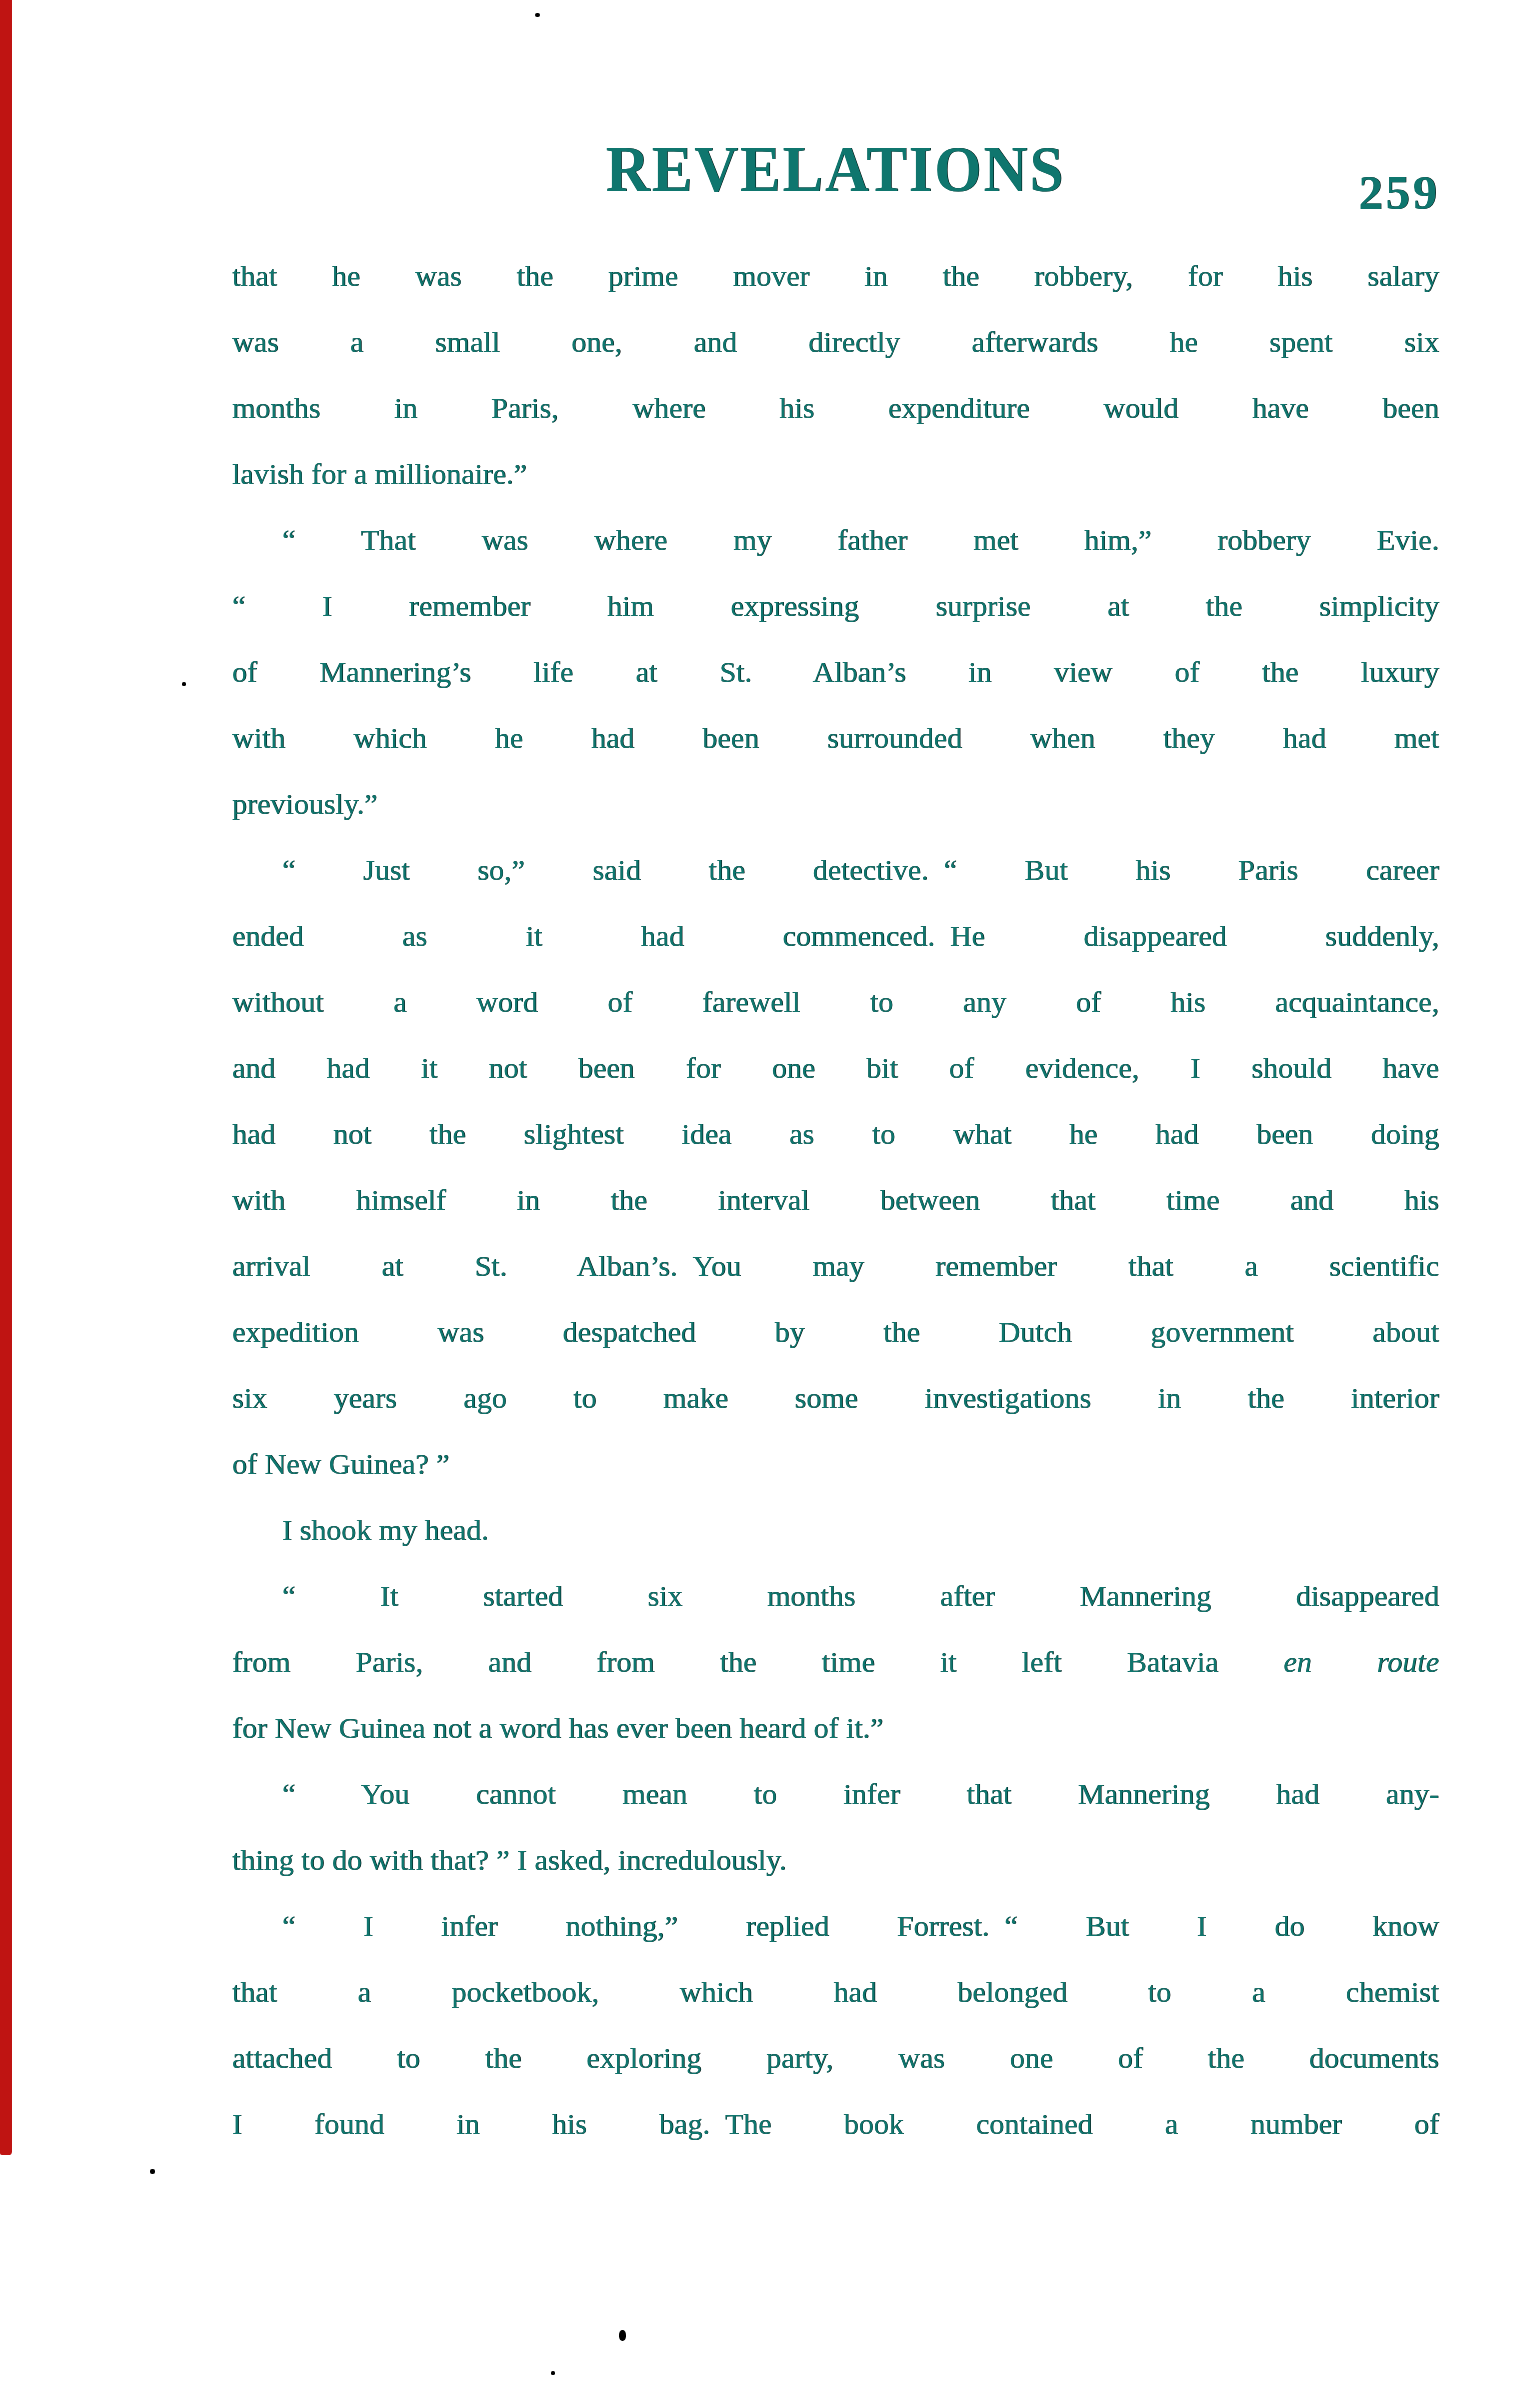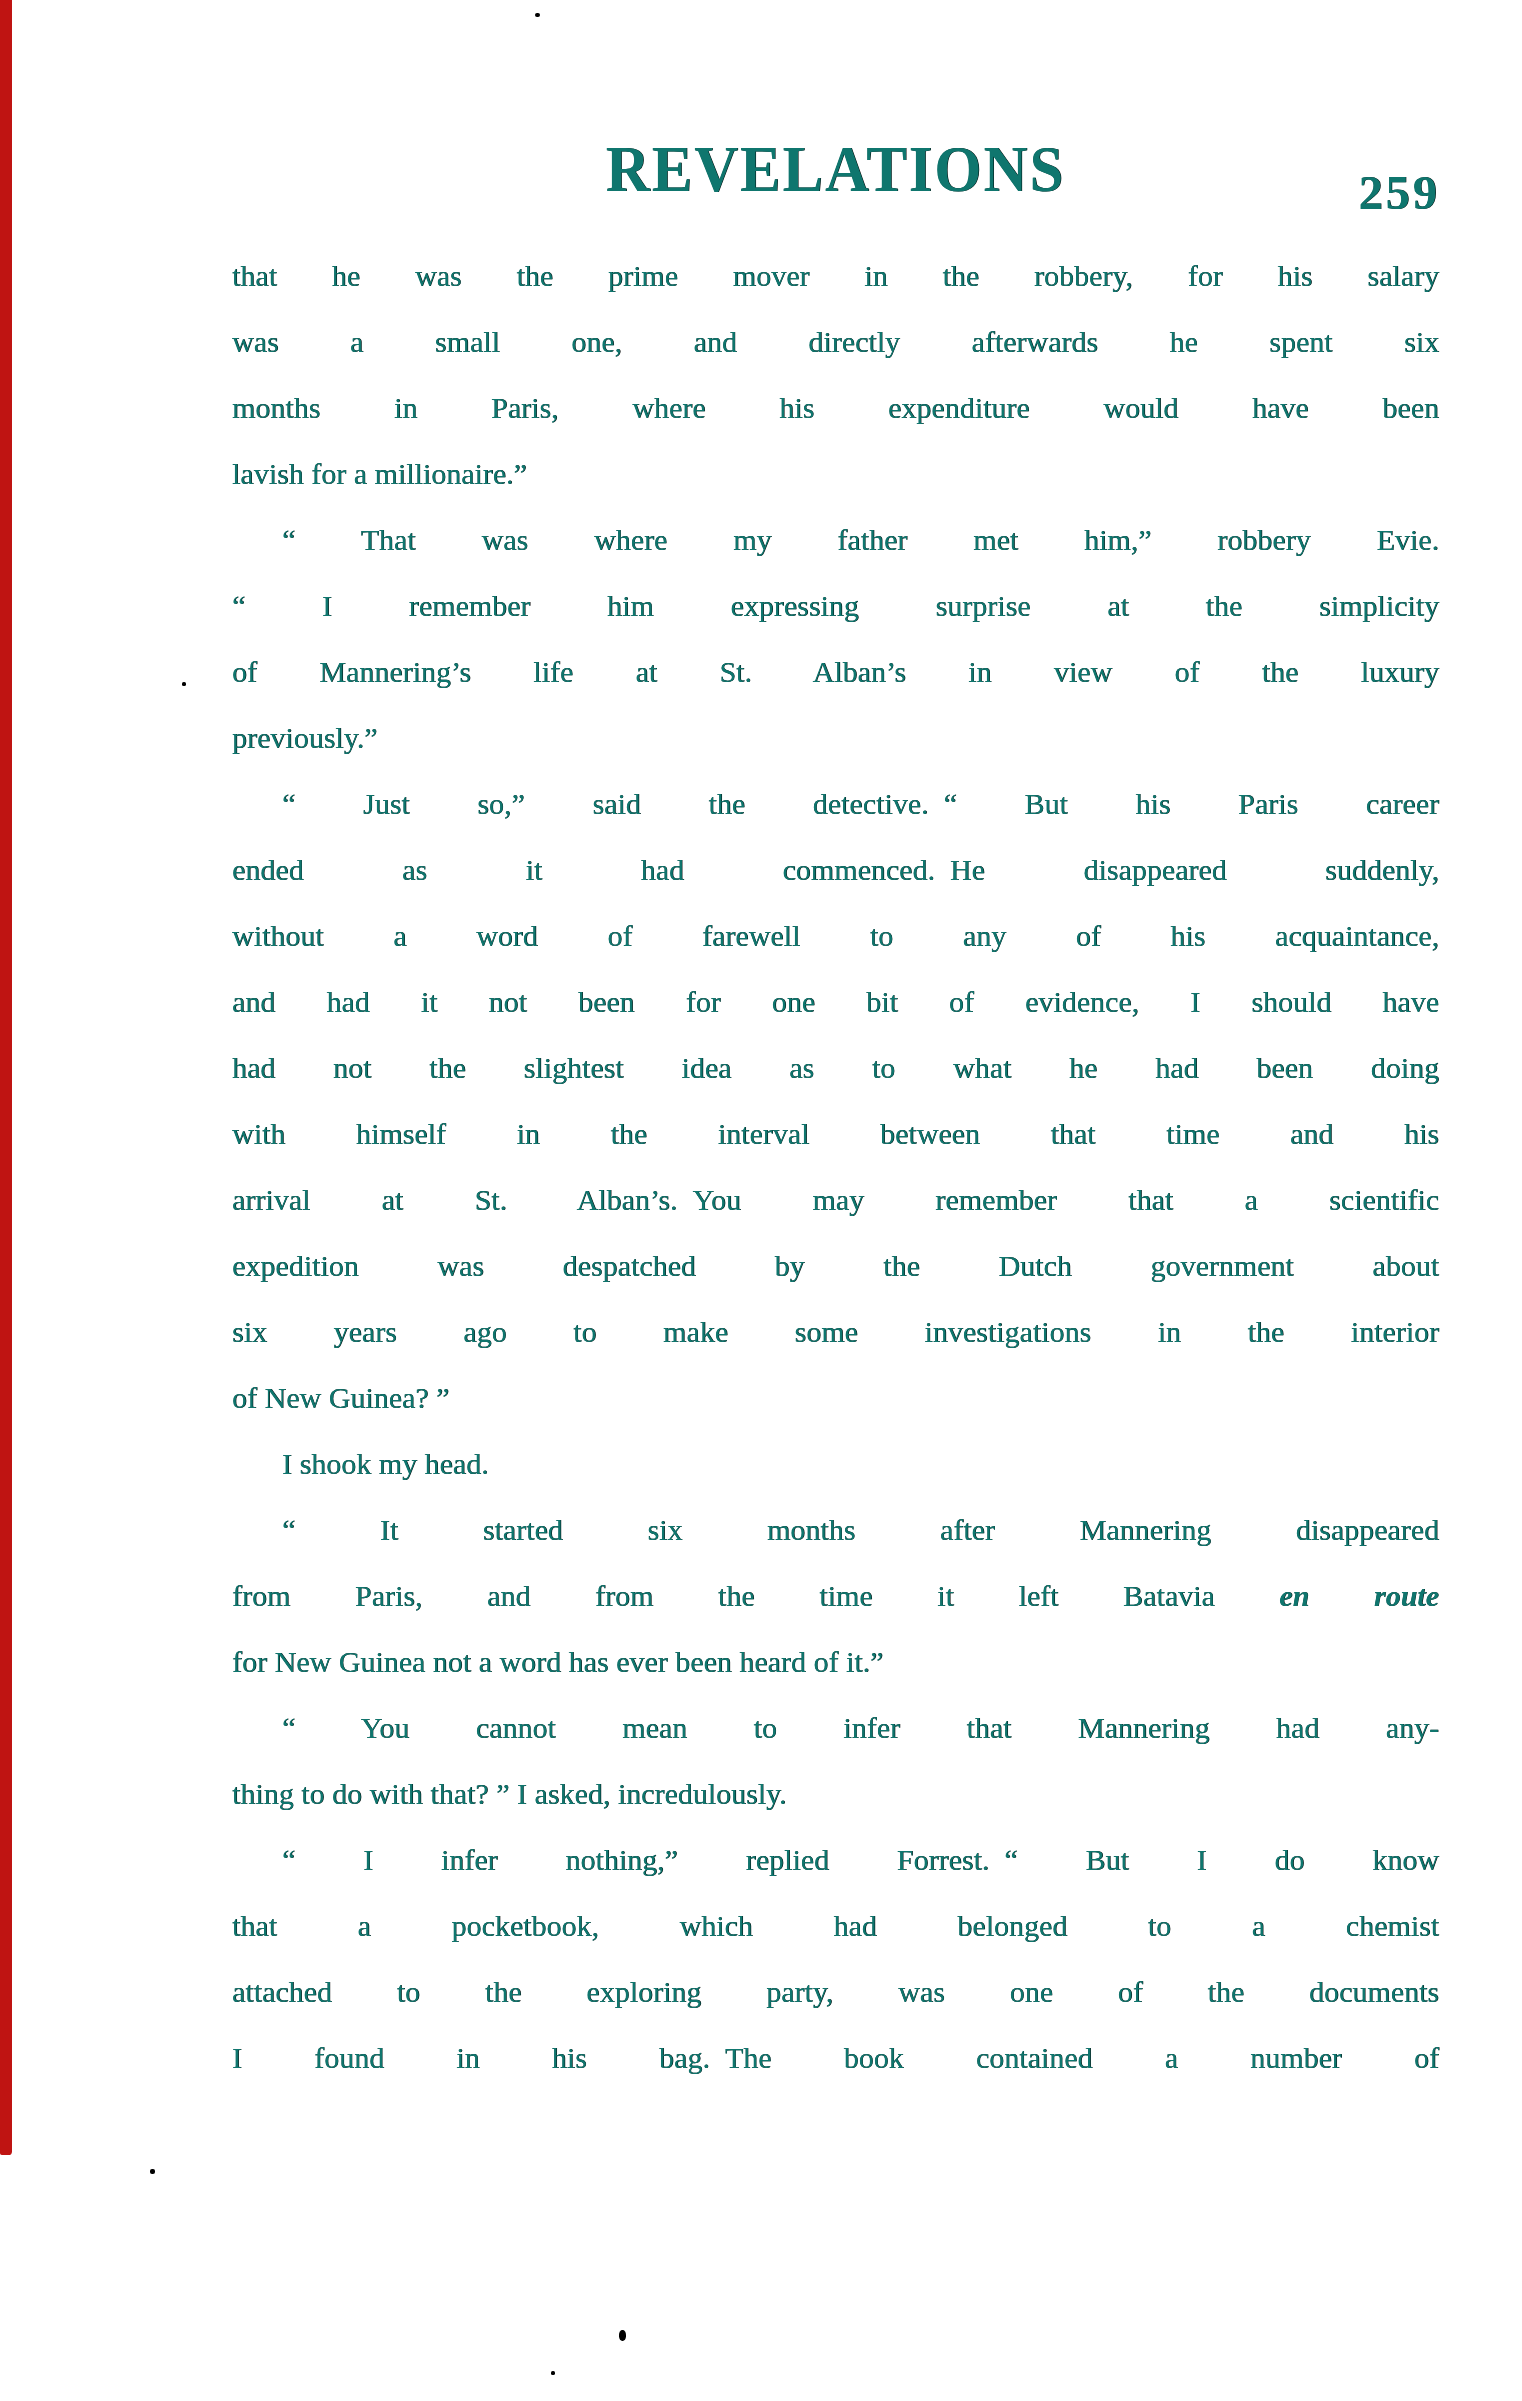--- a/index.html
+++ b/index.html
@@ -69,21 +69,20 @@
   }
   .text-line.just {
     text-align: justify;
     text-align-last: justify;
   }
   .text-line.indent {
     padding-left: 50px;
   }
   .seg-italic {
     font-style: italic;
-    font-weight: bold;
   }
   .speck {
     position: absolute;
     background: #000;
     border-radius: 45%;
   }
 </style>
 </head>
 <body>
 
@@ -92,20 +91,21 @@
   <div id="chapter-title">REVELATIONS</div>
   <div id="page-number">259</div>
   <div id="body-text">
       <div class="text-line just"><span>that he was the prime mover in the robbery, for his salary</span></div>
       <div class="text-line just"><span>was a small one, and directly afterwards he spent six</span></div>
       <div class="text-line just"><span>months in Paris, where his expenditure would have been</span></div>
       <div class="text-line"><span>lavish for a millionaire.”</span></div>
       <div class="text-line just indent"><span>“ That was where my father met him,” robbery Evie.</span></div>
       <div class="text-line just"><span>“ I remember him expressing surprise at the simplicity</span></div>
       <div class="text-line just"><span>of Mannering’s life at St. Alban’s in view of the luxury</span></div>
+      <div class="text-line just"><span>with which he had been surrounded when they had met</span></div>
       <div class="text-line"><span>previously.”</span></div>
       <div class="text-line just indent"><span>“ Just so,” said the detective. “ But his Paris career</span></div>
       <div class="text-line just"><span>ended as it had commenced. He disappeared suddenly,</span></div>
       <div class="text-line just"><span>without a word of farewell to any of his acquaintance,</span></div>
       <div class="text-line just"><span>and had it not been for one bit of evidence, I should have</span></div>
       <div class="text-line just"><span>had not the slightest idea as to what he had been doing</span></div>
       <div class="text-line just"><span>with himself in the interval between that time and his</span></div>
       <div class="text-line just"><span>arrival at St. Alban’s. You may remember that a scientific</span></div>
       <div class="text-line just"><span>expedition was despatched by the Dutch government about</span></div>
       <div class="text-line just"><span>six years ago to make some investigations in the interior</span></div>

